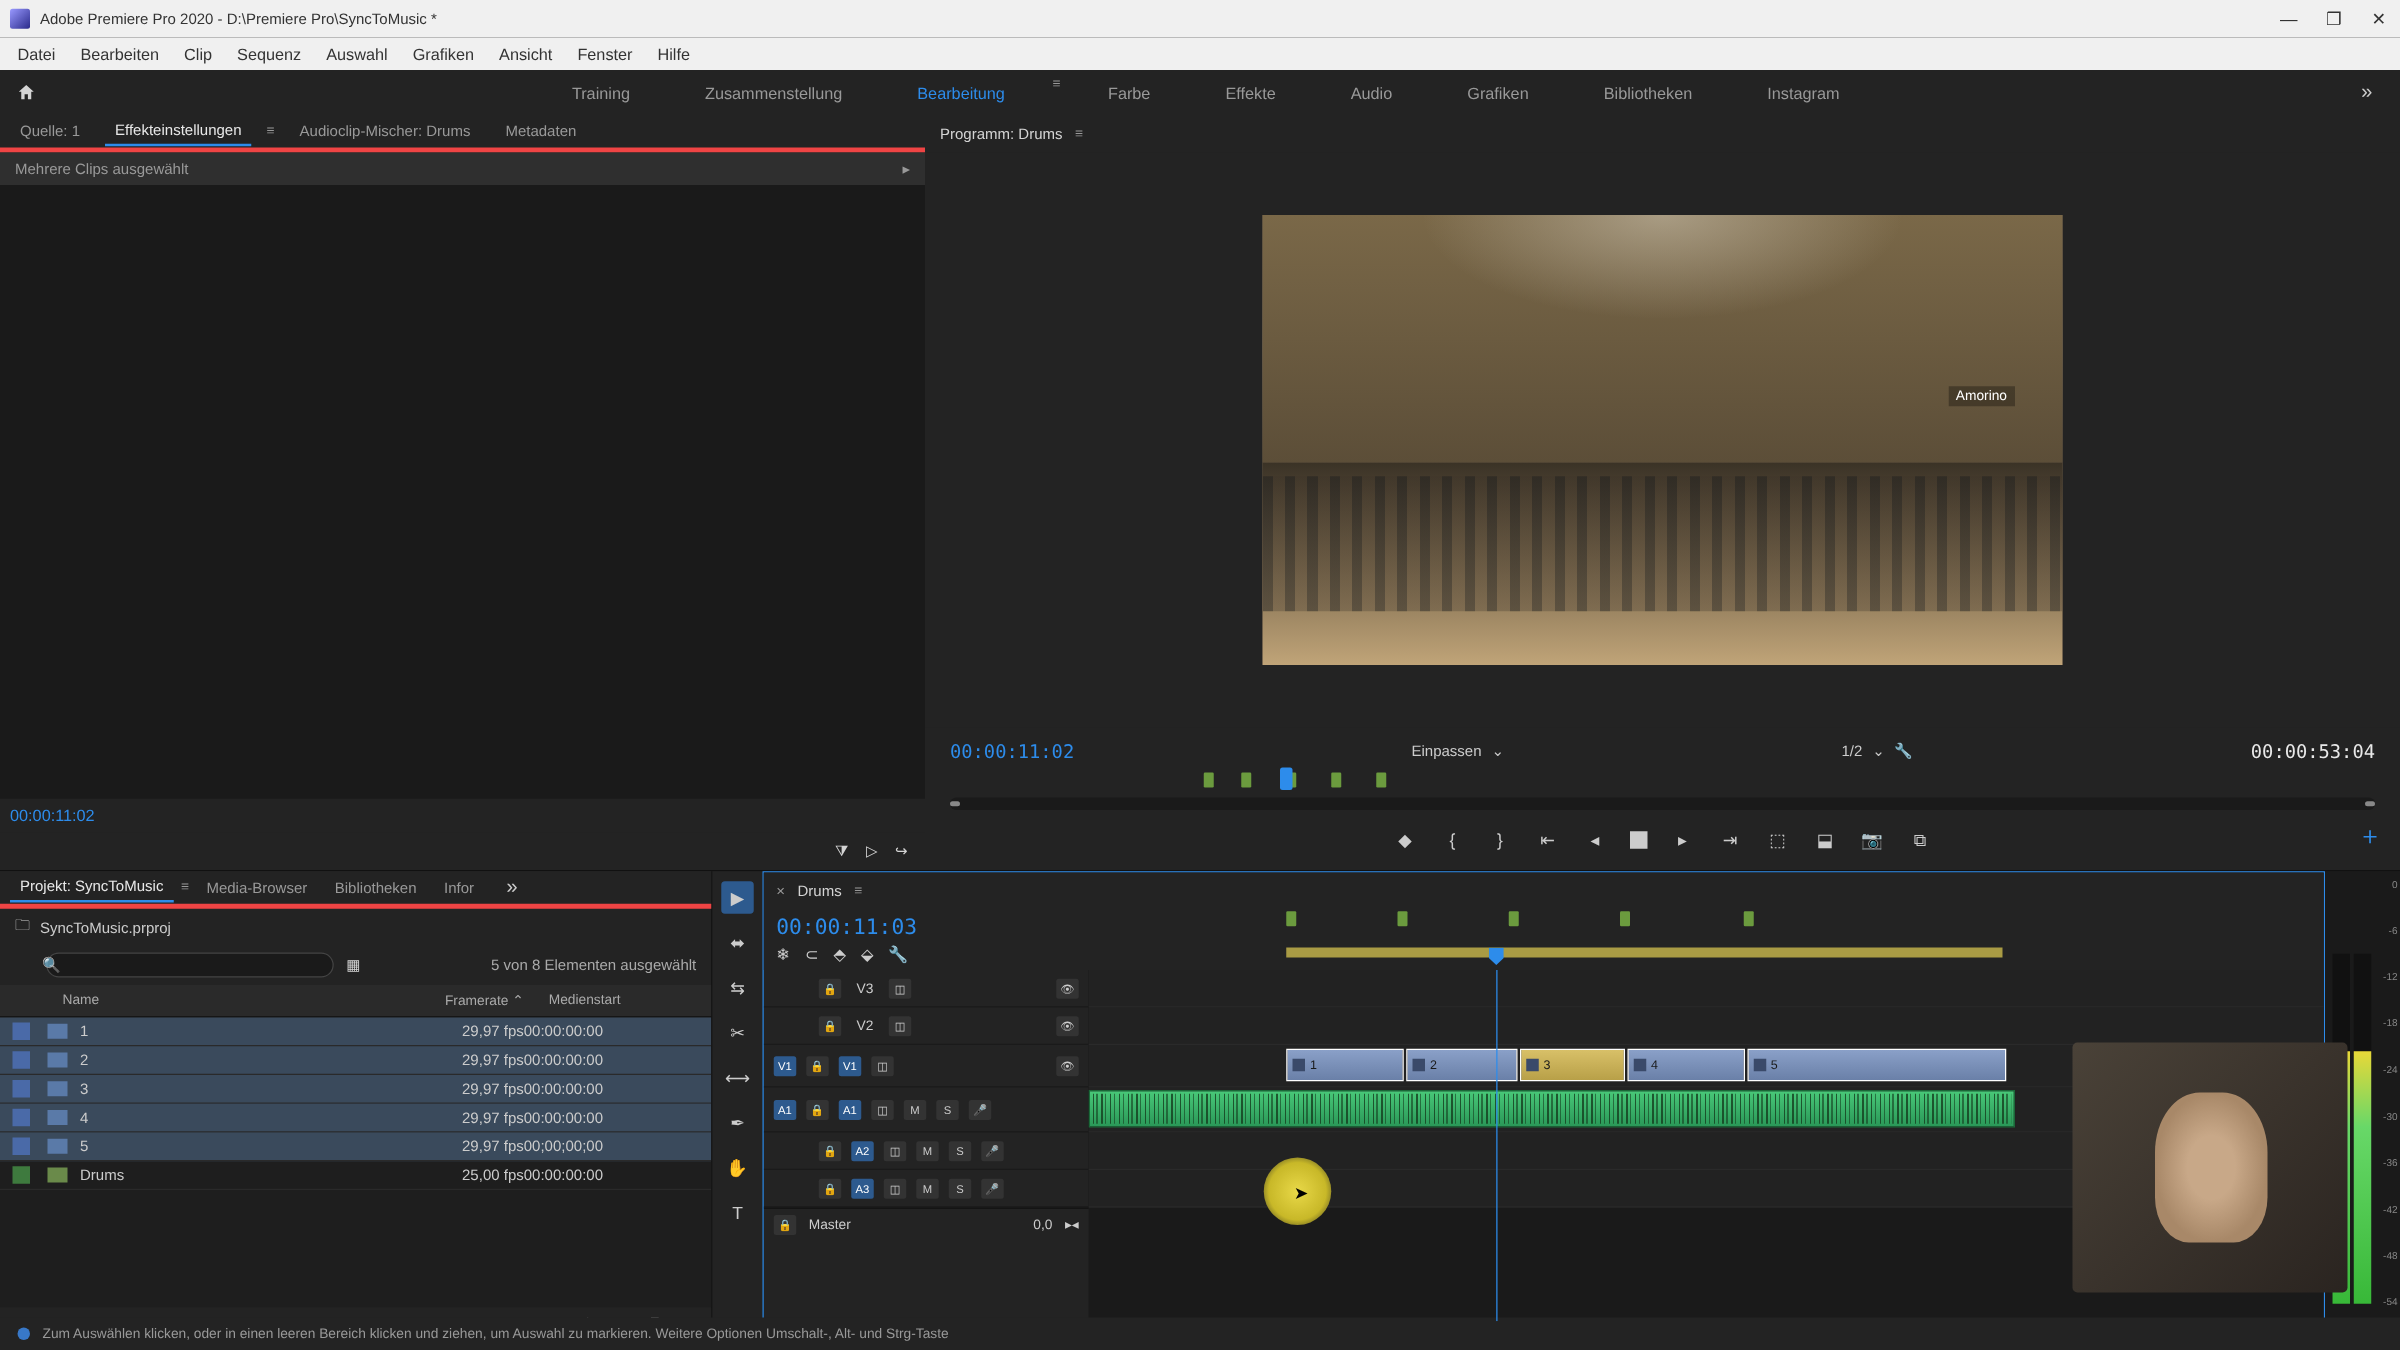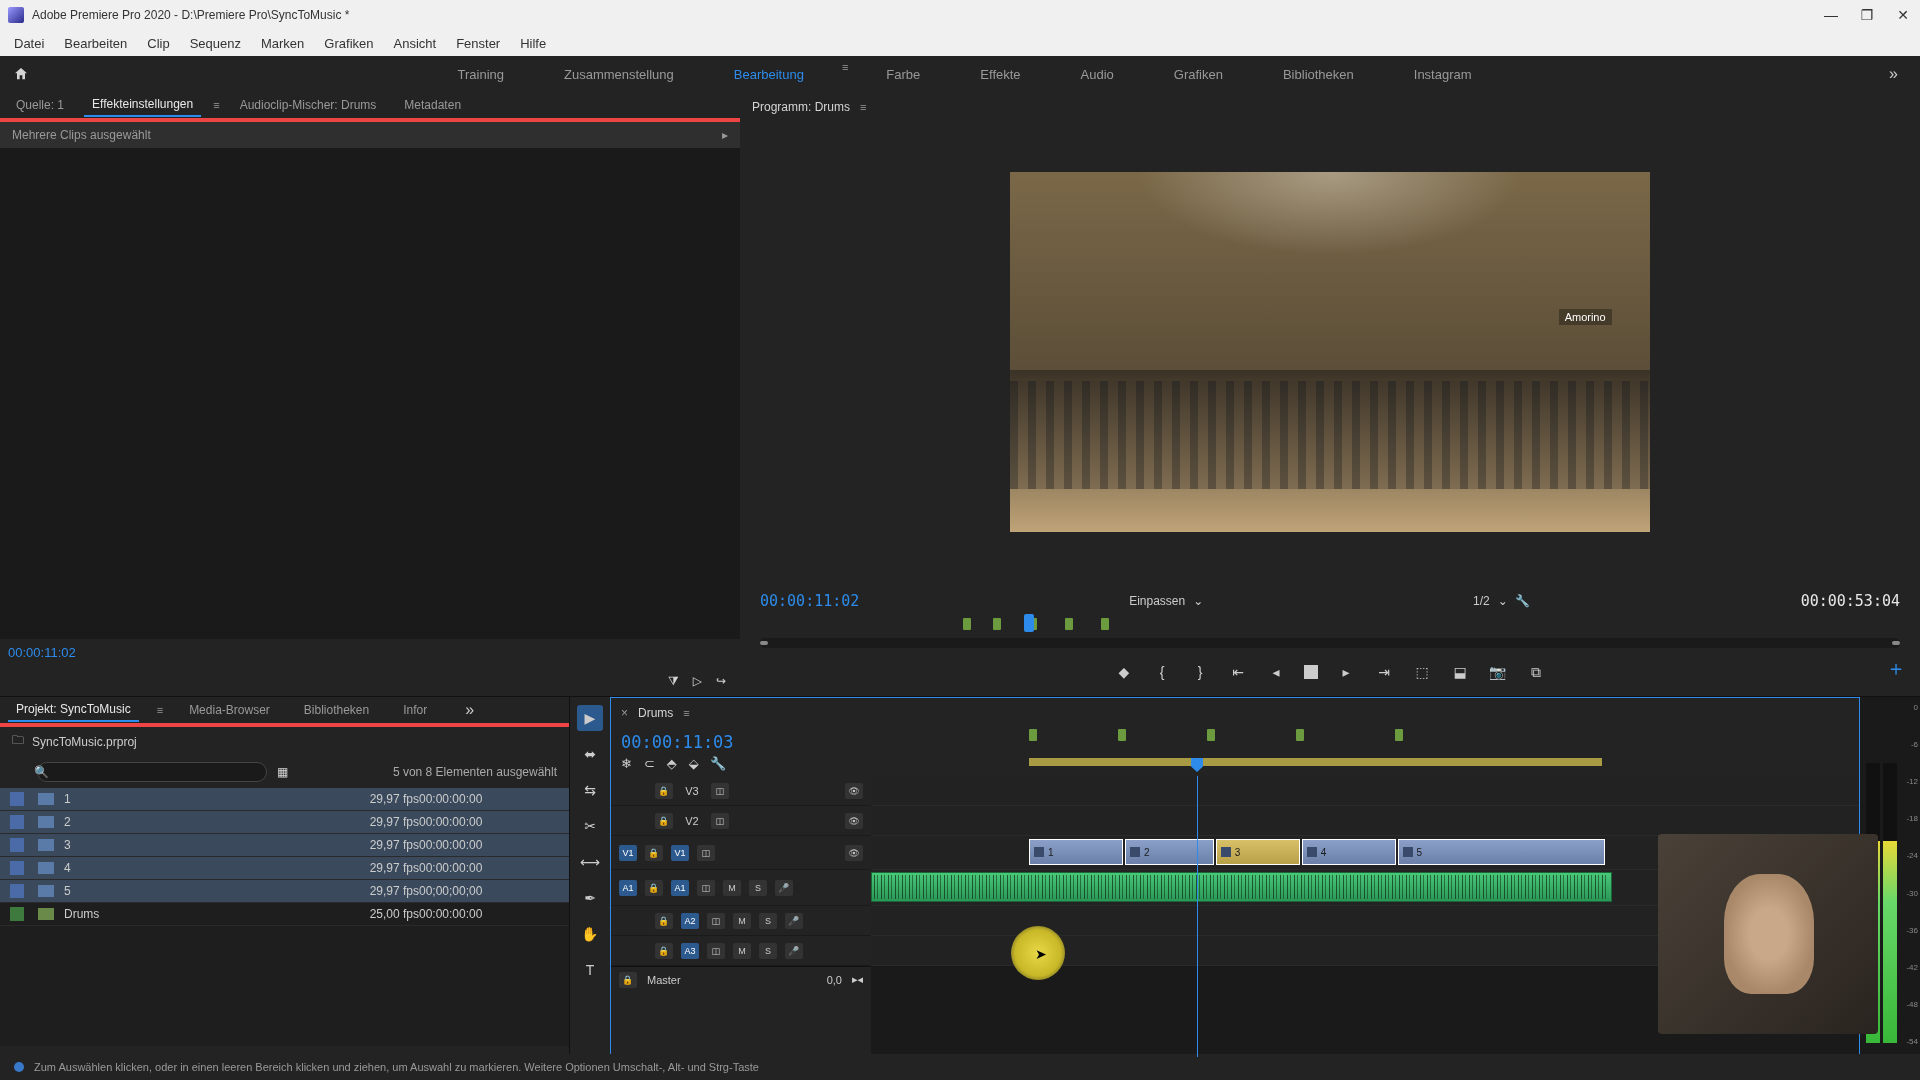--- a/index.html
+++ b/index.html
@@ -45,21 +45,21 @@
 .prog-slider{height:10px;background:#1a1a1a;border-radius:5px;margin:6px 0;position:relative}
 .prog-slider::before{content:"";position:absolute;left:0;top:3px;width:8px;height:4px;background:#888;border-radius:2px}
 .prog-slider::after{content:"";position:absolute;right:0;top:3px;width:8px;height:4px;background:#888;border-radius:2px}
 .playhead-prog{position:absolute;left:20%;top:-4px;width:10px;height:18px;background:#2d8ceb;border-radius:2px}
 .transport{display:flex;justify-content:center;gap:18px;padding:8px 0;align-items:center}
 .tbtn{width:20px;height:20px;color:#ccc;display:flex;align-items:center;justify-content:center;cursor:pointer;font-size:14px}
 .tbtn.stop{width:14px;height:14px;background:#ccc}
 .add-btn{position:absolute;right:14px;bottom:14px;color:#2d8ceb;font-size:20px;cursor:pointer}
 .bottom-area{display:flex;height:380px;border-top:1px solid #111}
 .project-panel{width:570px;background:#232323;display:flex;flex-direction:column;border-right:1px solid #111}
-.proj-tabs{display:flex;height:30px;align-items:center;padding:0 8px;gap:18px}
+.proj-tabs{display:flex;height:30px;align-items:center;padding:0 8px;gap:6px}
 .proj-file{padding:4px 12px;color:#ccc;font-size:12px;display:flex;align-items:center;gap:8px}
 .proj-search{padding:6px 12px;display:flex;align-items:center;gap:10px}
 .search-input{flex:1;max-width:230px;background:#1a1a1a;border:1px solid #444;border-radius:10px;padding:3px 24px;color:#ccc;font-size:11px;position:relative}
 .bin-table{flex:1;overflow:auto;background:#1e1e1e}
 .bin-header{display:flex;background:#2a2a2a;border-bottom:1px solid #111;font-size:11px;color:#aaa}
 .bin-header>div{padding:6px 10px}
 .col-name{flex:1}
 .col-fr{width:120px;text-align:right}
 .col-ms{width:140px}
 .bin-row{display:flex;align-items:center;padding:4px 10px;border-bottom:1px solid #2a2a2a;font-size:12px;color:#ccc}
@@ -133,21 +133,21 @@
     <span class="win-btn">❐</span>
     <span class="win-btn">✕</span>
   </div>
 </div>
 
 <div class="menubar">
   <span>Datei</span>
   <span>Bearbeiten</span>
   <span>Clip</span>
   <span>Sequenz</span>
-  <span>Marken</span>
+  <span>Auswahl</span>
   <span>Grafiken</span>
   <span>Ansicht</span>
   <span>Fenster</span>
   <span>Hilfe</span>
 </div>
 
 <div class="workspace-bar">
   <div class="home-icon">
     <svg viewBox="0 0 24 24">
         <path d="M12 3l9 8h-3v9h-4v-6h-4v6H6v-9H3z"></path>
@@ -261,20 +261,26 @@
       <span>🗀</span>
       <span>SyncToMusic.prproj</span>
     </div>
     <div class="proj-search">
       <span style="position:relative;left:22px;z-index:2">🔍</span>
       <input class="search-input" style="">
       <span>▦</span>
       <span style="margin-left:auto;color:#aaa">5 von 8 Elementen ausgewählt</span>
     </div>
     <div class="bin-table">
+      <div class="bin-header">
+        <div style="width:40px"></div>
+        <div class="col-name">Name</div>
+        <div class="col-fr"><span>Framerate</span> ⌃</div>
+        <div class="col-ms">Medienstart</div>
+      </div>
       <div class="bin-row sel">
           <div class="bin-chk"></div>
           <div class="bin-icon"></div>
           <div class="col-name">1</div>
           <div class="col-fr">29,97 fps</div>
           <div class="col-ms">00:00:00:00</div>
         </div>
       <div class="bin-row sel">
           <div class="bin-chk"></div>
           <div class="bin-icon"></div>

